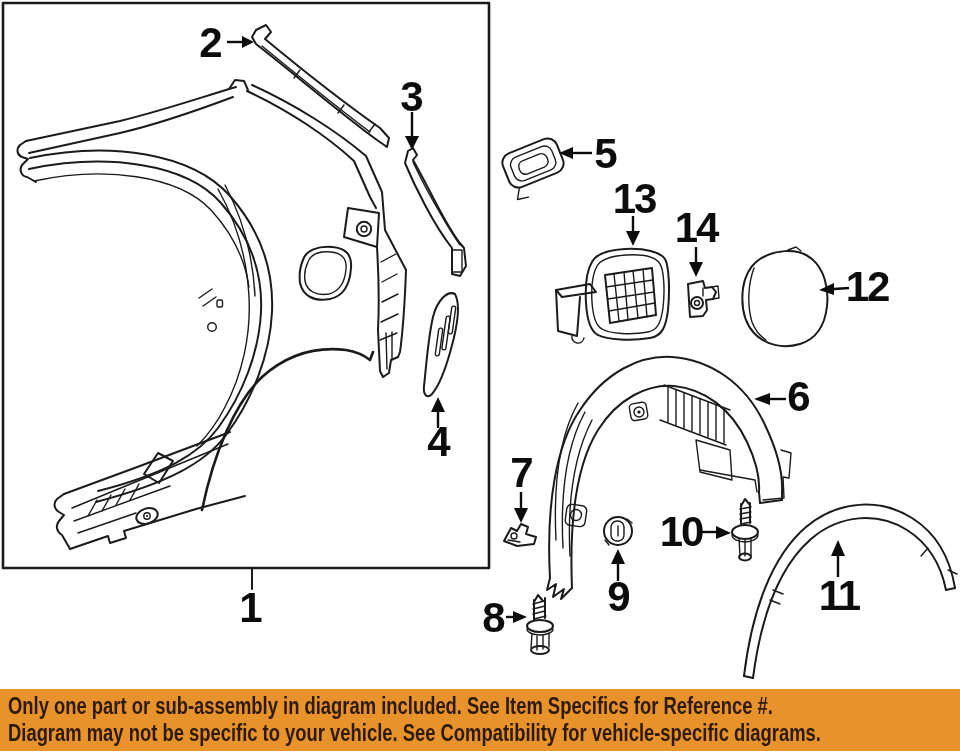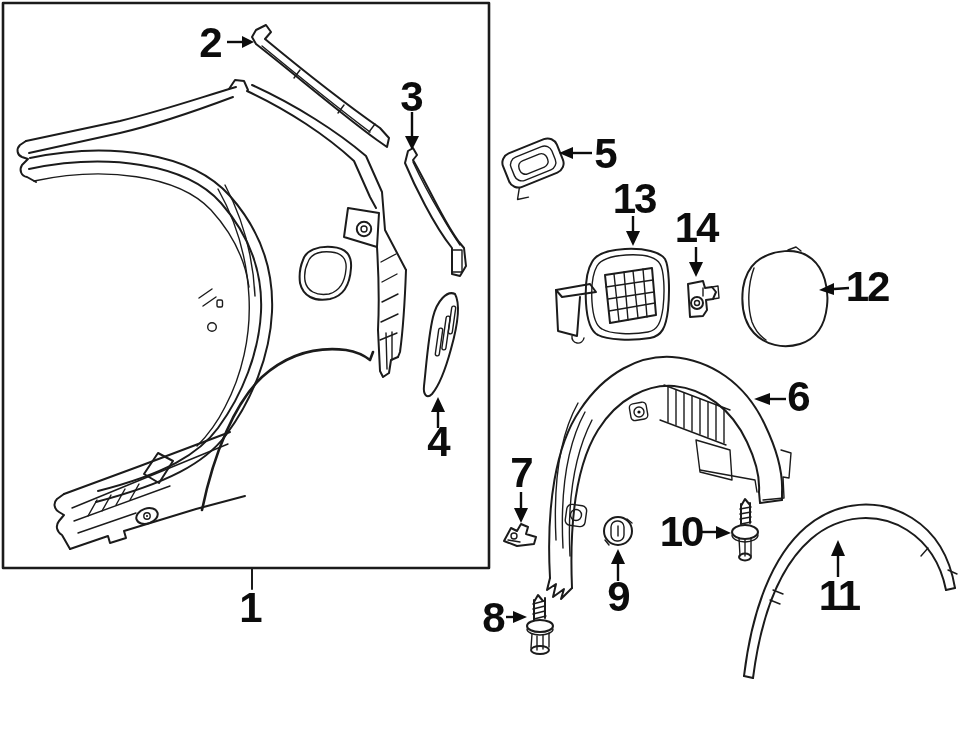--- a/index.html
+++ b/index.html
@@ -233,14 +233,20 @@
     <text x="493" y="632" class="callout">8</text>
     <text x="618" y="611" class="callout">9</text>
     <text x="681" y="546" class="callout">10</text>
     <text x="839" y="610" class="callout">11</text>
     <text x="867" y="301" class="callout">12</text>
     <text x="634" y="213" class="callout">13</text>
     <text x="696" y="242" class="callout">14</text>
   </g>
 </svg>
 
-
+<div id="banner">
+  <div id="banner-inner">
+    <span class="banner-line">Only one part or sub-assembly in diagram included. See Item Specifics for Reference #.</span>
+    <span class="banner-line">Diagram may not be specific to your vehicle. See Compatibility for vehicle-specific diagrams.</span>
+  </div>
 </div>
 
+</div>
+
 </body></html>

